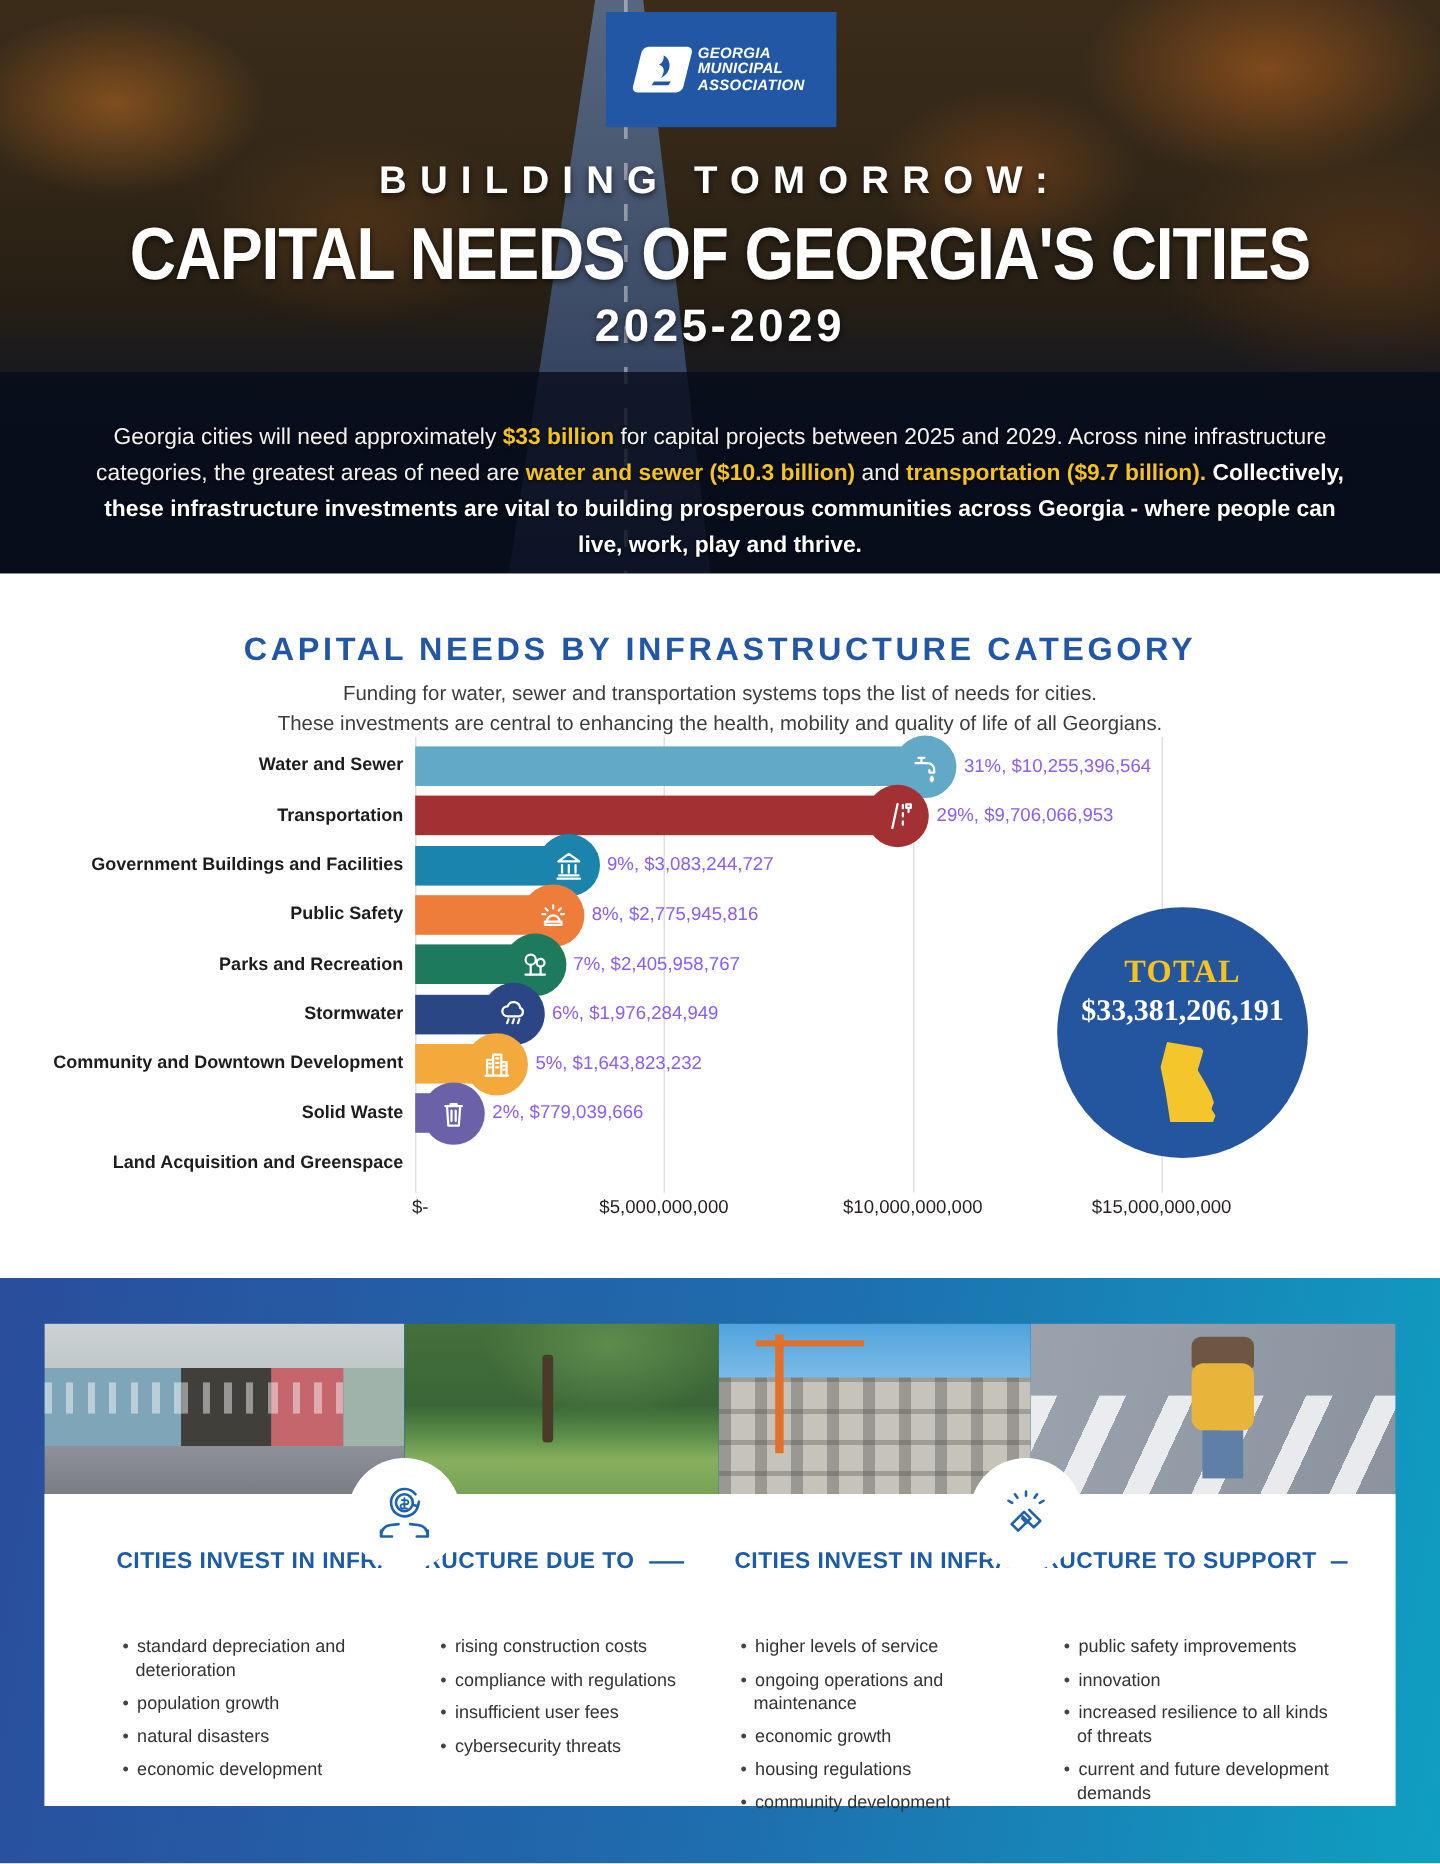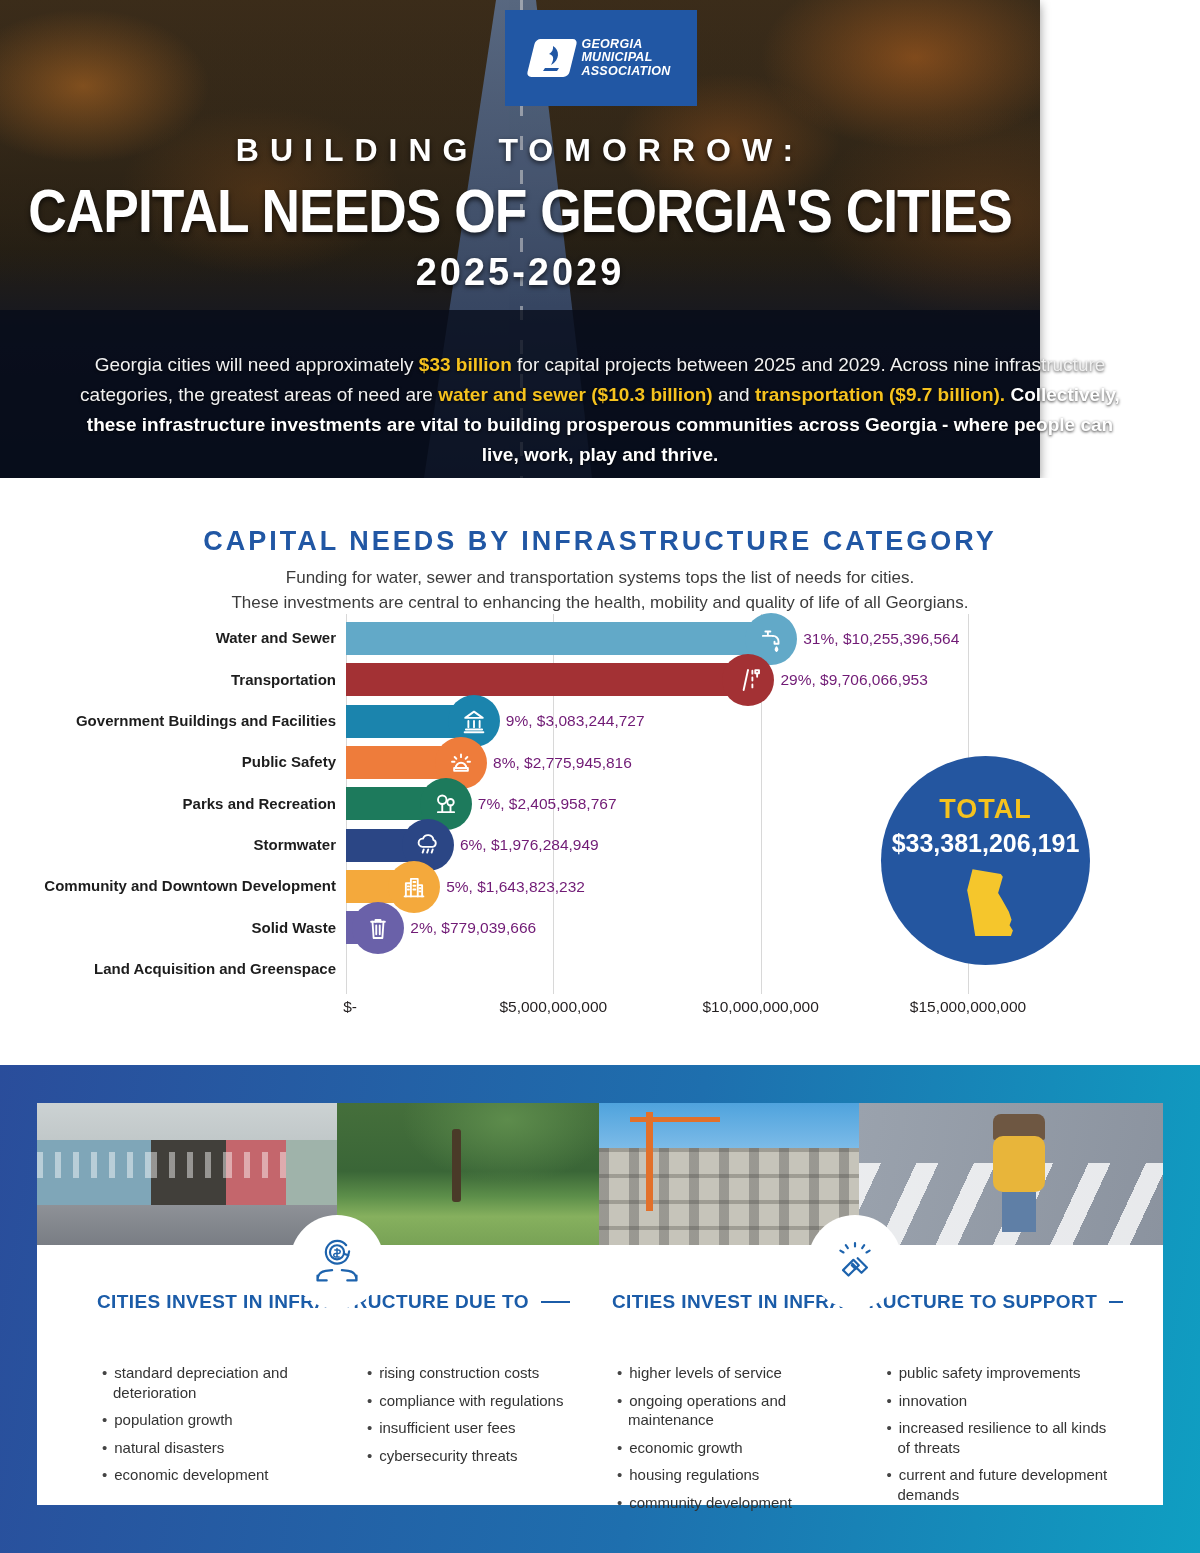--- a/index.html
+++ b/index.html
@@ -1,21 +1,21 @@
 <!DOCTYPE html>
 <html><head>
 <meta charset="utf-8">
 <style>
   * { margin:0; padding:0; box-sizing:border-box; }
   body { font-family:"Liberation Sans", sans-serif; background:#e8e8e8; }
   .page { position:relative; width:1200px; height:1553px; margin:0 auto; background:#ffffff; overflow:hidden; }
 
   
   .header {
-    position:absolute; left:0; top:0; width:1040px; height:478px;
+    position:absolute; left:0; top:0; width:1200px; height:478px;
     background:
       radial-gradient(180px 110px at 8% 18%, rgba(189,110,35,.55), transparent 70%),
       radial-gradient(220px 130px at 88% 12%, rgba(176,96,30,.6), transparent 70%),
       radial-gradient(160px 100px at 70% 30%, rgba(151,82,26,.45), transparent 70%),
       radial-gradient(200px 120px at 25% 40%, rgba(120,70,25,.4), transparent 70%),
       radial-gradient(260px 150px at 95% 45%, rgba(140,78,28,.35), transparent 70%),
       linear-gradient(180deg, #33261662 0%, #2c221475 40%, transparent 60%),
       linear-gradient(180deg, #40301c 0%, #362a1a 30%, #241e14 52%, #131724 72%, #0b1220 100%);
     box-shadow:0 4px 10px rgba(0,0,0,.4);
   }
@@ -58,25 +58,25 @@
   .cat-labels { position:absolute; left:0; top:0; width:336px; height:372px; }
   .cat-label { height:41.33px; display:flex; align-items:center; justify-content:flex-end;
     font-size:15px; font-weight:bold; color:#1d1d1d; text-align:right; line-height:1.1; }
   .plot { position:absolute; left:346px; top:0; width:622px; height:372px; }
   .gridline { position:absolute; top:-4px; bottom:-4px; width:1px; background:#d8d8d8; }
   .bar-row { position:absolute; left:0; width:100%; height:41.33px; }
   .bar { position:absolute; left:0; top:4px; height:33px; }
   .bar-cap { position:absolute; width:52px; height:52px; border-radius:50%; top:-5.5px;
     display:flex; align-items:center; justify-content:center; }
   .bar-value { position:absolute; top:0; height:41.33px; display:flex; align-items:center;
-    font-size:15.5px; color:#701a75; white-space:nowrap; }
+    font-size:15.5px; color:#8b5cf6; white-space:nowrap; }
   .tick { position:absolute; top:380px; font-size:15.5px; color:#231f20; white-space:nowrap; }
 
   .total-circle { position:absolute; left:881px; top:278px; width:209px; height:209px; border-radius:50%;
-    background:#2456a0; z-index:5; display:flex; flex-direction:column; align-items:center; }
+    background:#2456a0; z-index:5; display:flex; flex-direction:column; align-items:center;font-family:Liberation Serif, serif; }
   .total-label { margin-top:38px; font-size:27px; font-weight:bold; color:#f5c21e; letter-spacing:1px; }
   .total-value { margin-top:4px; font-size:25px; font-weight:bold; color:#ffffff; }
   .total-circle svg { margin-top:8px; }
 
   
   .bottom-section { position:absolute; left:0; top:1065px; width:1200px; height:488px;
     background:linear-gradient(100deg, #2a4d9b 0%, #1e6fae 55%, #0f9fc2 100%); }
   .photos { position:absolute; left:37px; top:38px; width:1126px; height:142px; display:flex; z-index:1; }
   .photo { position:relative; height:142px; overflow:hidden; }
   .photo-street { flex:0 0 300px; }

